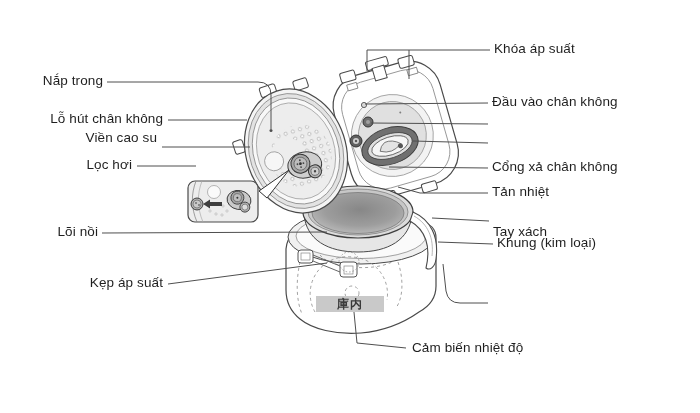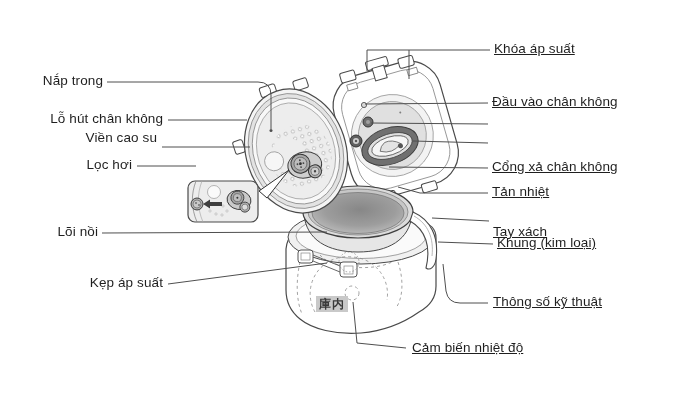--- a/index.html
+++ b/index.html
@@ -4,25 +4,25 @@
 <style>
   html,body{margin:0;padding:0;background:#fff;}
   #stage{
     position:relative;width:700px;height:413px;background:#fff;overflow:hidden;
     font-family:"Liberation Sans",sans-serif;
   }
   .label{
     position:absolute;font-size:13.5px;line-height:16px;color:#1f1f1f;
     white-space:nowrap;letter-spacing:0.1px;
   }
-  .label.right-side{text-align:left;text-decoration:underline;}
+  .label.right-side{text-align:left;}
   .label.left-side{}
   #body-tag{
     position:absolute;left:316px;top:296px;background:#c9c9c9;color:#3a3a3a;
-    font-size:12px;font-weight:bold;line-height:14px;padding:1px 3px;
+    font-size:12px;font-weight:bold;line-height:14px;padding:1px 21px;
     letter-spacing:1px;
   }
   svg{position:absolute;left:0;top:0;}
 </style>
 </head>
 <body>
 
 <div id="stage">
 
   <svg width="700" height="413" viewBox="0 0 700 413">
@@ -213,17 +213,16 @@
   <div class="label left-side" style="right:568px;top:157px">Lọc hơi</div>
   <div class="label left-side" style="right:602px;top:224px">Lõi nồi</div>
   <div class="label left-side" style="right:537px;top:275px">Kẹp áp suất</div>
 
   <div class="label right-side" style="left:494px;top:41px">Khóa áp suất</div>
   <div class="label right-side" style="left:492px;top:94px">Đầu vào chân không</div>
   <div class="label right-side" style="left:492px;top:159px">Cổng xả chân không</div>
   <div class="label right-side" style="left:492px;top:184px">Tản nhiệt</div>
   <div class="label right-side" style="left:493px;top:224px">Tay xách</div>
   <div class="label right-side" style="left:497px;top:235px">Khung (kim loại)</div>
-  <div class="label right-side" style="left:493px;top:294px">Thông số kỹ thuật</div>
   <div class="label right-side" style="left:412px;top:340px">Cảm biến nhiệt độ</div>
 
   <div id="body-tag">庫内</div>
 </div>
 
 </body></html>

